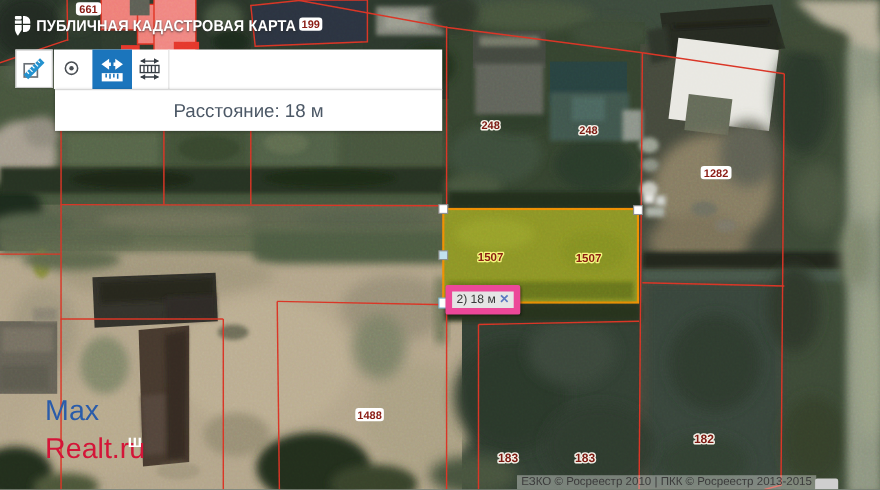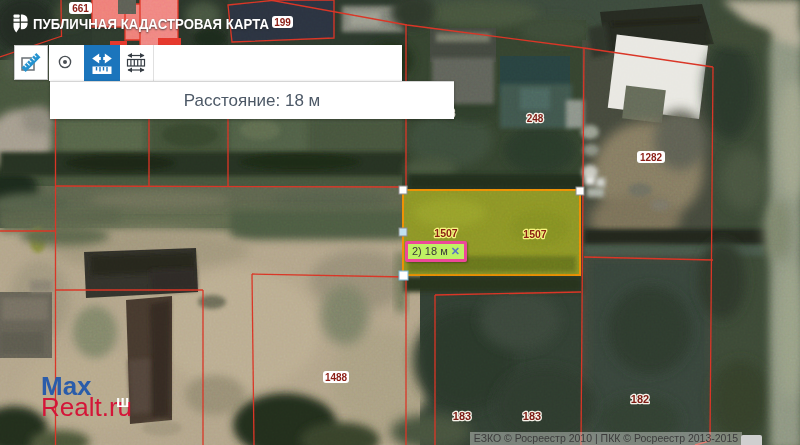--- a/index.html
+++ b/index.html
@@ -372,25 +372,25 @@
 <line x1="17.1" y1="8.5" x2="17.1" y2="15"></line>
 <line x1="4" y1="19" x2="20" y2="19"></line>
 <path d="M8 16.5 l-4.5 2.5 4.5 2.5 Z" fill="#363d44" stroke="none"></path>
 <path d="M16 16.5 l4.5 2.5 -4.5 2.5 Z" fill="#363d44" stroke="none"></path>
 </g>
 </svg>
 
 <div class="abs" style="left:104px;top:0;width:1px;height:36px;background:#e0e0e0"></div>
 </div>
 
-<div class="abs" style="left:50px;top:81px;width:404px;height:38px;background:#fff;border-top:1px solid #d5d5d5;box-sizing:border-box;box-shadow:0 1px 3px rgba(0,0,0,0.3);text-align:center;line-height:37px;font-size:17px;color:#4c5866">Расстояние: 18 м</div>
-
-<div class="abs" style="left:405px;top:241px;height:15px;background:#bef264;border:3px solid #ec4899;border-radius:2px;box-shadow:1px 1px 2px rgba(0,0,0,0.3);font-size:11px;color:#3a3a3a;line-height:14px;padding:0 4px;white-space:nowrap">2) 18 м <span style="color:#5b79c0;font-weight:bold">✕</span></div>
-
-<div class="abs" style="left:41px;top:371px;font-size:26px;font-weight:bold;color:#2a5caa;letter-spacing:0px">Max</div>
+<div class="abs" style="left:50px;top:81px;width:352px;height:38px;background:#fff;border-top:1px solid #d5d5d5;box-sizing:border-box;box-shadow:0 1px 3px rgba(0,0,0,0.3);text-align:center;line-height:37px;font-size:17px;color:#4c5866">Расстояние: 18 м</div>
+
+<div class="abs" style="left:405px;top:259px;height:15px;background:#e5e5e5;border:6px solid #ec4899;border-radius:2px;box-shadow:1px 1px 2px rgba(0,0,0,0.3);font-size:11px;color:#3a3a3a;line-height:14px;padding:0 4px;white-space:nowrap">2) 18 м <span style="color:#5b79c0;font-weight:bold">✕</span></div>
+
+<div class="abs" style="left:41px;top:358px;font-size:26px;font-weight:normal;color:#2a5caa;letter-spacing:0px">Max</div>
 
 <div class="abs" style="left:41px;top:392px;font-size:26px;font-weight:normal;color:#d41538">Realt.ru</div>
 
 <div class="abs" style="left:116px;top:393px;font-size:16px;font-weight:bold;color:#fff">ш</div>
 
 <div class="abs" style="left:470px;top:432px;width:272px;height:13px;background:rgba(255,255,255,0.35);font-size:10.5px;color:#3c3c3c;text-align:center;line-height:13px;white-space:nowrap">ЕЗКО © Росреестр 2010 | ПКК © Росреестр 2013-2015</div>
 
 <div class="abs" style="left:741px;top:435px;width:21px;height:10px;background:#cfcfcf;border-radius:2px 2px 0 0"></div>
 </div>
 

